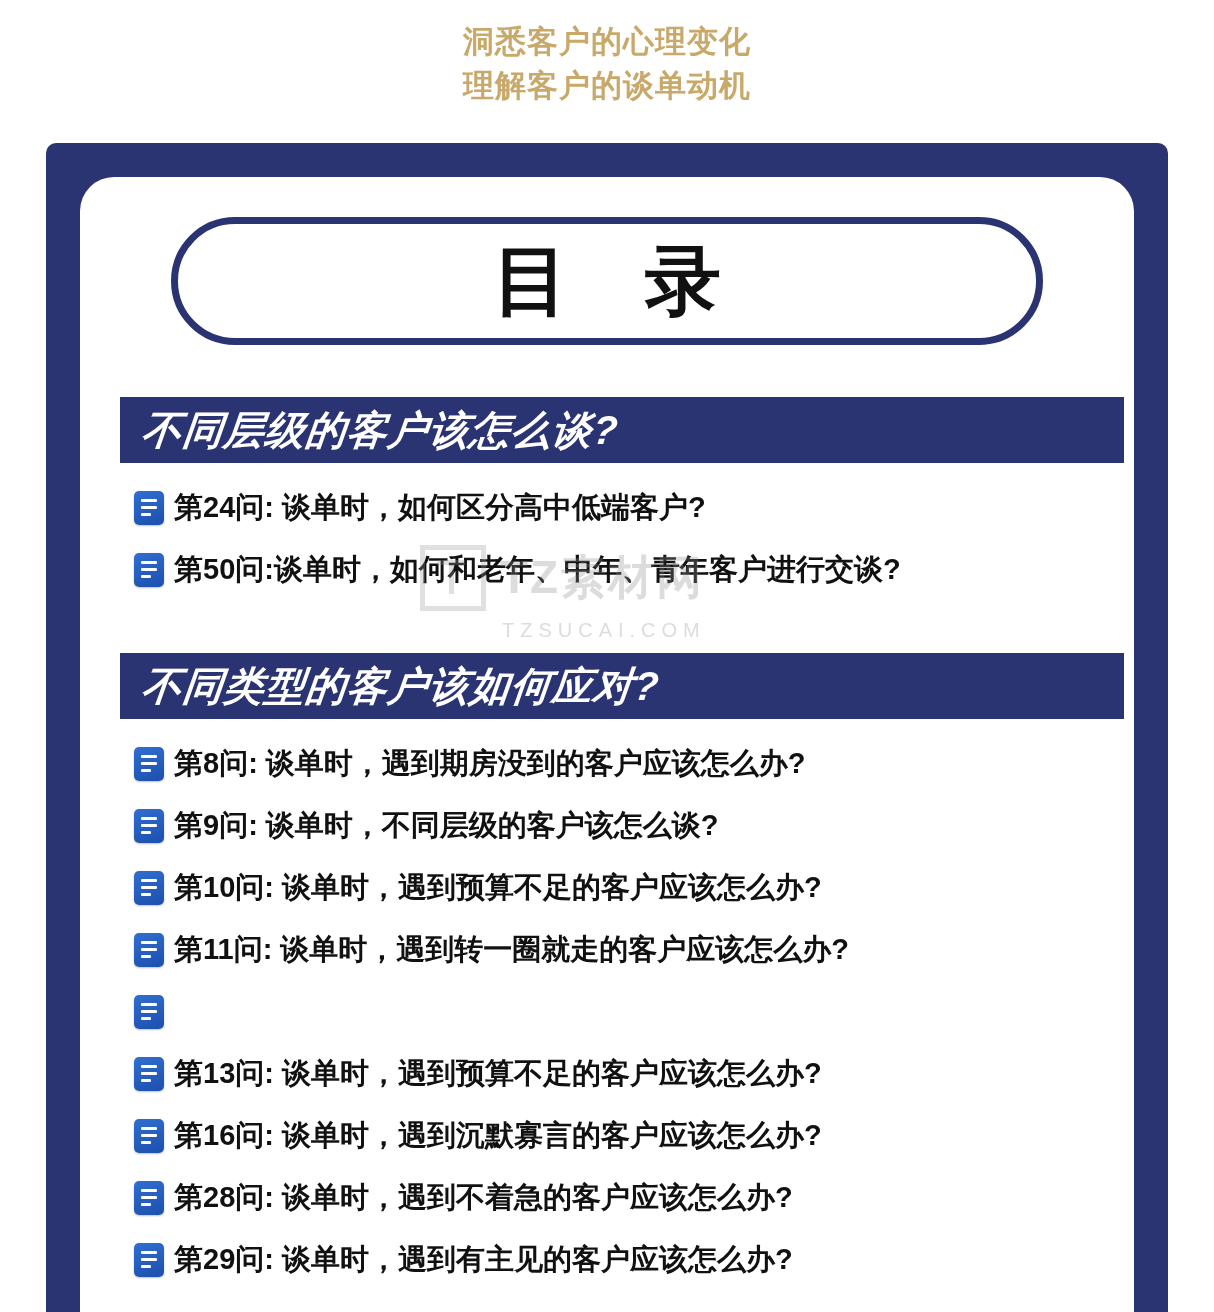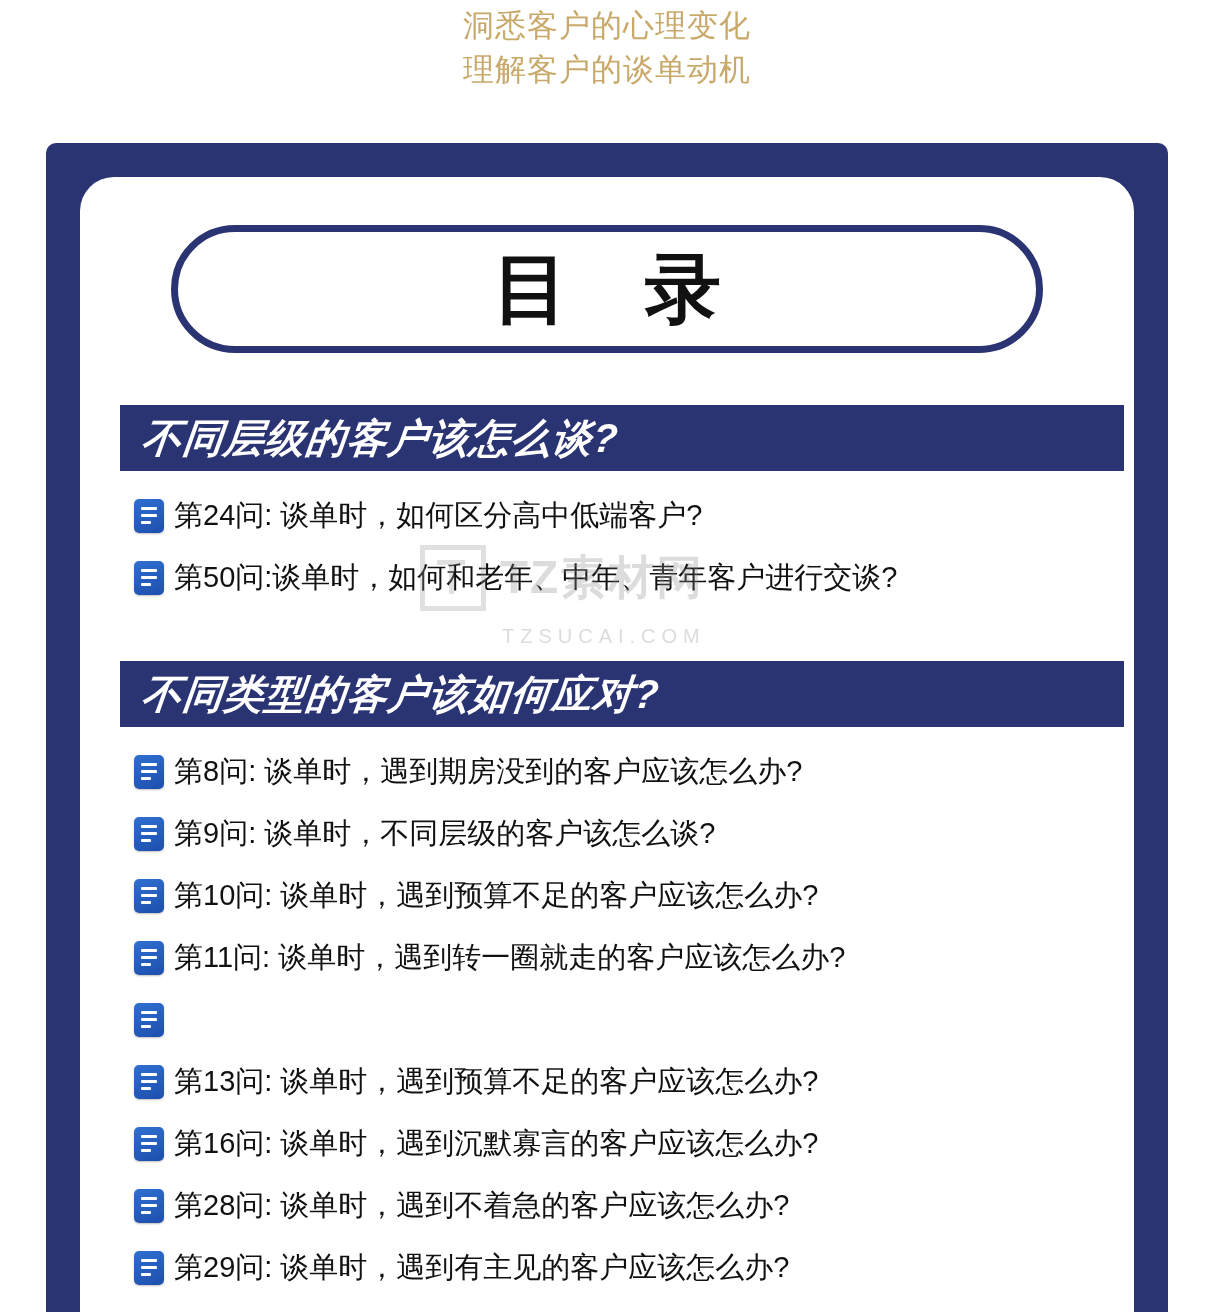--- a/index.html
+++ b/index.html
@@ -10,26 +10,26 @@
   body {
     width: 1214px;
     height: 1312px;
     font-family: "Liberation Sans", "DejaVu Sans", sans-serif;
     position: relative;
     overflow: hidden;
   }
 
   
   .tagline {
-    padding-top: 4px;
+    padding-top: 20px;
     text-align: center;
     color: #c8a96a;
     font-size: 31px;
     line-height: 44px;
-    font-weight: 400;
+    font-weight: 700;
     letter-spacing: 1px;
   }
   .tagline div { white-space: nowrap; }
 
   
   .card-outer {
     position: absolute;
     left: 46px;
     top: 143px;
     width: 1122px;
@@ -44,21 +44,21 @@
     border-radius: 34px;
     width: 100%;
     height: 100%;
     box-sizing: border-box;
     padding: 32px 40px 0 40px;
     overflow: hidden;
   }
 
   
   .toc-pill {
-    margin: 16px auto 0 auto;
+    margin: 8px auto 0 auto;
     width: 872px;
     height: 128px;
     border: 7px solid #2b3472;
     border-radius: 64px;
     display: flex;
     align-items: center;
     justify-content: center;
     box-sizing: border-box;
   }
   .toc-pill-text {
@@ -117,21 +117,21 @@
     background: #ffffff;
     border-radius: 1px;
     display: block;
   }
   .item-icon i:nth-child(1) { top: 8px;  width: 16px; }
   .item-icon i:nth-child(2) { top: 15px; width: 16px; }
   .item-icon i:nth-child(3) { top: 22px; width: 10px; }
 
   .item-text {
     font-size: 29px;
-    font-weight: 400;
+    font-weight: 700;
     color: #111111;
     white-space: nowrap;
     letter-spacing: 0px;
   }
 
   
   .watermark {
     position: absolute;
     left: 420px;
     top: 545px;
@@ -167,21 +167,21 @@
     width: 5px; height: 34px;
     background: #9a9a9a;
   }
   .wm-main {
     font-size: 46px;
     font-weight: 700;
     color: #8d8d8d;
     letter-spacing: 2px;
   }
   .wm-sub {
-    margin-top: 14px;
+    margin-top: 8px;
     margin-left: 82px;
     font-size: 20px;
     letter-spacing: 6px;
     color: #8d8d8d;
   }
   .wm-big {
     position: absolute;
     left: 10px;
     top: 66px;
     font-size: 74px;

